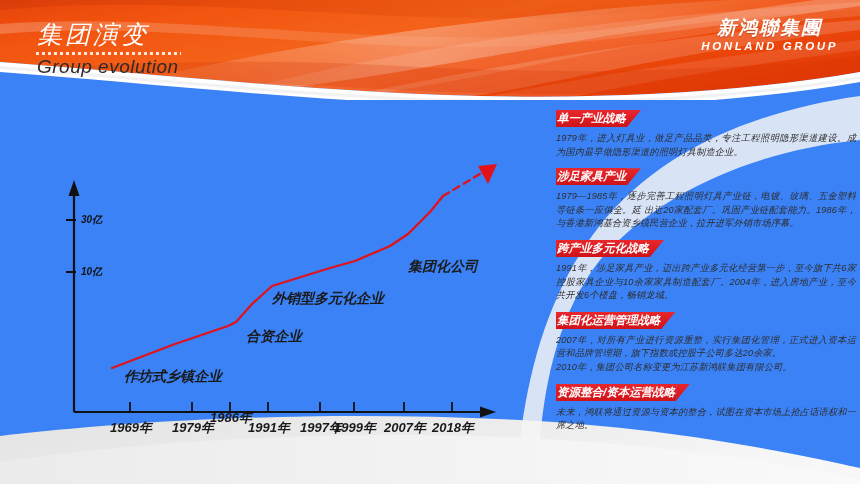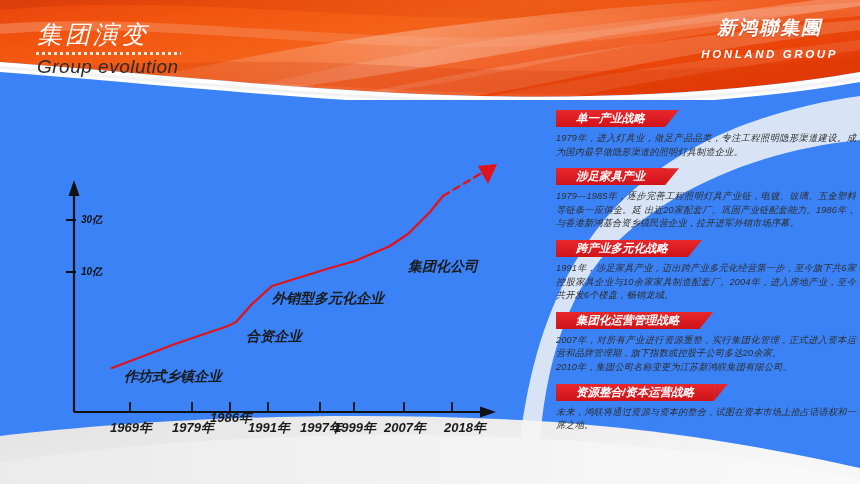--- a/index.html
+++ b/index.html
@@ -15,41 +15,41 @@
   .header{position:absolute;left:0;top:0;width:860px;height:100px;}
   .header-title-cn{position:absolute;left:37px;top:19px;font-size:25px;color:#ffffff;
       letter-spacing:3px;line-height:30px;font-weight:400;}
   .title-dots{position:absolute;left:36px;top:52px;width:145px;height:3px;
       background-image:repeating-linear-gradient(to right,rgba(255,255,255,.85) 0 3px,rgba(255,255,255,0) 3px 6px);}
   .header-title-en{position:absolute;left:37px;top:54px;font-size:19px;color:#2b2b2b;
       letter-spacing:.5px;line-height:26px;}
   .logo{position:absolute;right:22px;top:16px;text-align:center;color:#fff;}
   .logo-cn{font-size:19px;letter-spacing:2px;font-weight:700;line-height:22px;
       font-family:"DejaVu Sans",sans-serif;text-shadow:0 1px 1px rgba(120,20,0,.35);}
-  .logo-en{font-size:11.5px;letter-spacing:2.6px;font-weight:700;line-height:14px;margin-top:9px;
+  .logo-en{font-size:11.5px;letter-spacing:2.6px;font-weight:700;line-height:14px;margin-top:1px;
       font-family:"Liberation Sans",sans-serif;}
 
   
   .chart{position:absolute;left:0;top:96px;width:540px;height:388px;}
   .chart-label{position:absolute;font-size:14px;font-weight:700;color:#1a1a1a;white-space:nowrap;}
   .axis-label{position:absolute;font-size:10px;font-weight:700;color:#111;white-space:nowrap;}
   .tick-label{position:absolute;font-size:13px;font-weight:700;color:#1a1a1a;white-space:nowrap;
       text-align:center;}
 
   
   .panel{position:absolute;left:556px;top:108px;width:300px;}
   .sec{margin-bottom:7px;}
   .sec-head{position:relative;display:inline-block;height:17px;}
   .sec-head .ribbon{position:absolute;left:0;top:0;height:17px;
       background:linear-gradient(to bottom,#e8272c,#cf1319);}
   .sec-head .ribbon-tip{position:absolute;top:0;height:17px;width:14px;
       background:linear-gradient(to bottom,#e8272c,#cf1319);
       clip-path:polygon(0 0,100% 0,0 100%);}
   .sec-title{position:relative;display:block;font-size:11.5px;font-weight:700;color:#fff;
-      line-height:17px;padding:0 20px;white-space:nowrap;z-index:2;}
+      line-height:17px;padding:0 1px;white-space:nowrap;z-index:2;}
   .sec-body{font-size:9.2px;line-height:13.6px;color:#2d2d2d;margin-top:5px;
       text-align:justify;letter-spacing:.15px;}
 </style>
 </head>
 <body>
 
 <div class="slide">
 
   <svg class="bg-layer" width="860" height="484" viewBox="0 0 860 484">
     <defs>
@@ -167,21 +167,21 @@
     <div class="axis-label" style="left:81px;top:169px;">10亿</div>
 
     
     <div class="tick-label" style="left:110px;top:323px;width:42px;">1969年</div>
     <div class="tick-label" style="left:172px;top:323px;width:42px;">1979年</div>
     <div class="tick-label" style="left:210px;top:313px;width:42px;">1986年</div>
     <div class="tick-label" style="left:248px;top:323px;width:42px;">1991年</div>
     <div class="tick-label" style="left:300px;top:323px;width:42px;">1997年</div>
     <div class="tick-label" style="left:334px;top:323px;width:42px;">1999年</div>
     <div class="tick-label" style="left:384px;top:323px;width:42px;">2007年</div>
-    <div class="tick-label" style="left:432px;top:323px;width:42px;margin-left:12px;">2018年</div>
+    <div class="tick-label" style="left:432px;top:323px;width:42px;">2018年</div>
 
     
     <div class="chart-label" style="left:124px;top:272px;">作坊式乡镇企业</div>
     <div class="chart-label" style="left:246px;top:232px;">合资企业</div>
     <div class="chart-label" style="left:272px;top:194px;">外销型多元化企业</div>
     <div class="chart-label" style="left:408px;top:162px;">集团化公司</div>
   </div>
 
   <div class="panel">
 

